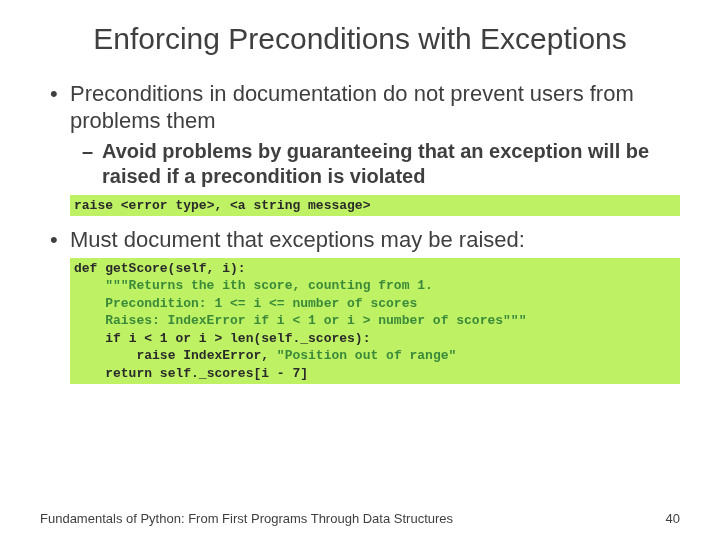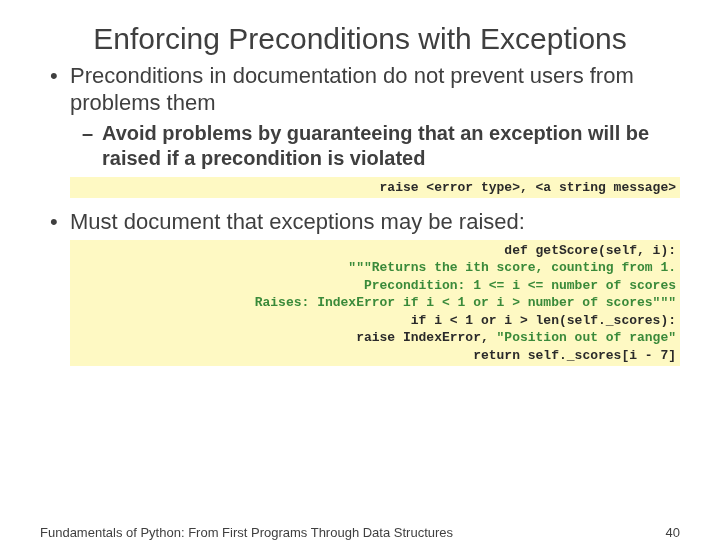--- a/index.html
+++ b/index.html
@@ -14,21 +14,21 @@
     box-sizing: border-box;
   }
   .slide {
     padding: 20px 40px 0 40px;
   }
   .title {
     text-align: center;
     font-size: 30px;
     font-weight: normal;
     color: #3f3f3f;
-    margin: 0 0 4px 0;
+    margin: 0 0 22px 0;
     line-height: 1.25;
   }
   ul.main {
     list-style: none;
     padding-left: 0;
     margin: 0;
   }
   ul.main > li {
     position: relative;
     padding-left: 30px;
@@ -59,34 +59,33 @@
   }
   ul.sub > li::before {
     content: "–";
     position: absolute;
     left: 12px;
     top: 0;
   }
   .code-block {
     margin: 3px 0 10px 30px;
     padding: 2px 4px;
-    background: #fef9c3;
+    background: #bef264;
     font-family: "Courier New", Courier, monospace;
     font-size: 13px;
     font-weight: bold;
     line-height: 1.35;
     white-space: pre;
     color: #2a2a2a;
-    text-align: right;
   }
   .kw { color: #2a2a2a; font-weight: bold; }
   .greenstr { color: #3a8a3a; }
   .footer {
     position: absolute;
-    bottom: 0;
+    bottom: 14px;
     left: 40px;
     right: 40px;
     display: flex;
     justify-content: space-between;
     font-size: 13px;
     color: #3f3f3f;
   }
 </style>
 </head>
 <body>

